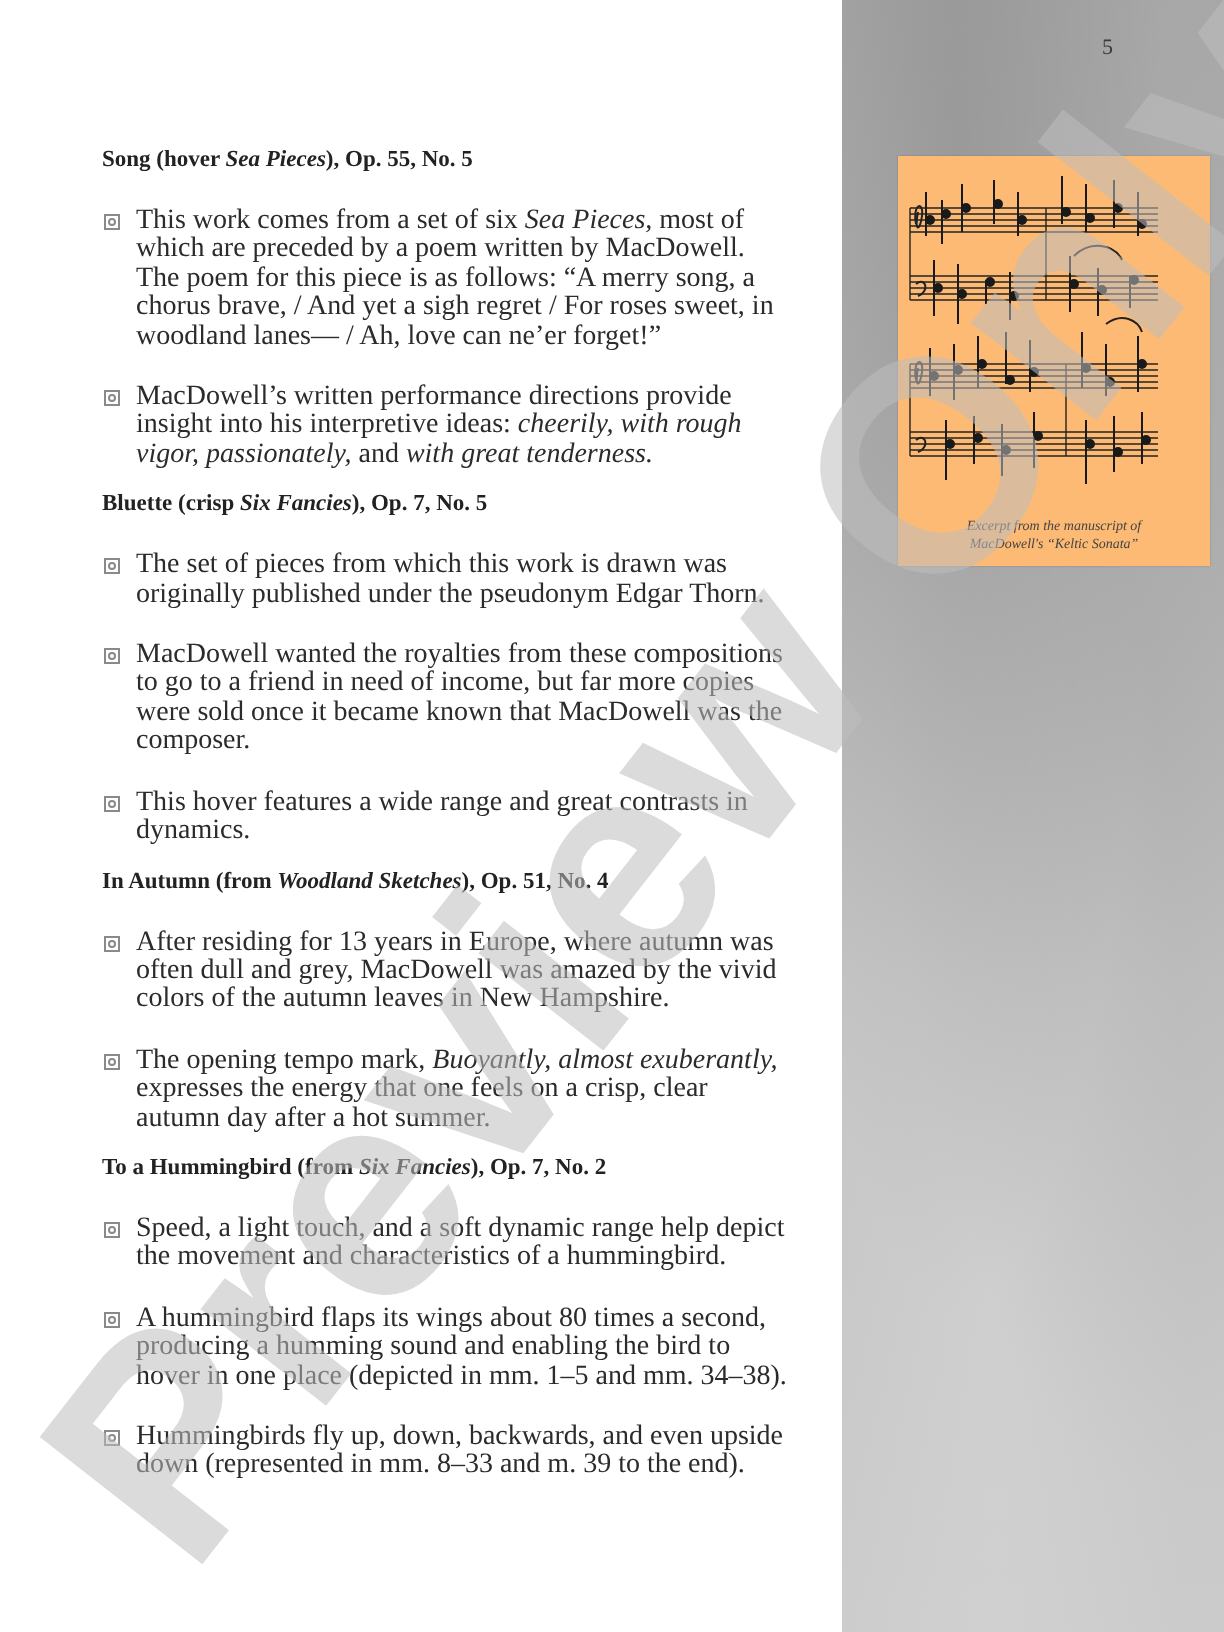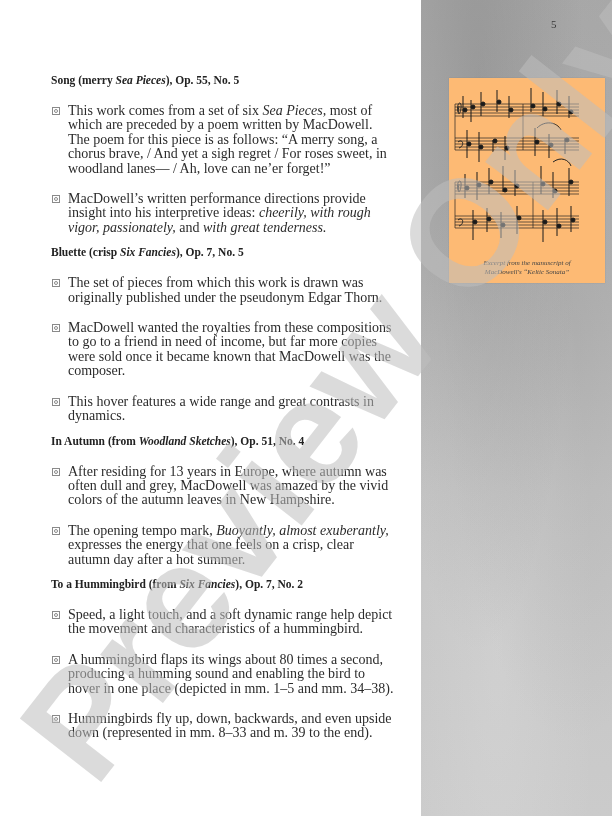--- a/index.html
+++ b/index.html
@@ -148,21 +148,21 @@
     </svg>
     <div class="caption">
       <div>Excerpt from the manuscript of</div>
       <div>MacDowell's “Keltic Sonata”</div>
     </div>
   </div>
 
   <div class="main">
 
     <div class="section">
-      <div class="heading"><span>Song (merry </span><i>Sea Pieces</i><span>), Op. 55, No. 5</span></div>
+      <div class="heading"><span>Song (hover </span><i>Sea Pieces</i><span>), Op. 55, No. 5</span></div>
       <div class="bullet"><span class="ico"></span><span>This work comes from a set of six </span><i>Sea Pieces,</i><span> most of which are preceded by a poem written by MacDowell. The poem for this piece is as follows: “A merry song, a chorus brave, / And yet a sigh regret / For roses sweet, in woodland lanes— / Ah, love can ne’er forget!”</span></div>
       <div class="bullet"><span class="ico"></span><span>MacDowell’s written performance directions provide insight into his interpretive ideas: </span><i>cheerily, with rough vigor, passionately,</i><span> and </span><i>with great tenderness.</i></div>
     </div>
 
     <div class="section">
       <div class="heading"><span>Bluette (crisp </span><i>Six Fancies</i><span>), Op. 7, No. 5</span></div>
       <div class="bullet"><span class="ico"></span><span>The set of pieces from which this work is drawn was originally published under the pseudonym Edgar Thorn.</span></div>
       <div class="bullet"><span class="ico"></span><span>MacDowell wanted the royalties from these compositions to go to a friend in need of income, but far more copies were sold once it became known that MacDowell was the composer.</span></div>
       <div class="bullet"><span class="ico"></span><span>This hover features a wide range and great contrasts in dynamics.</span></div>
     </div>

